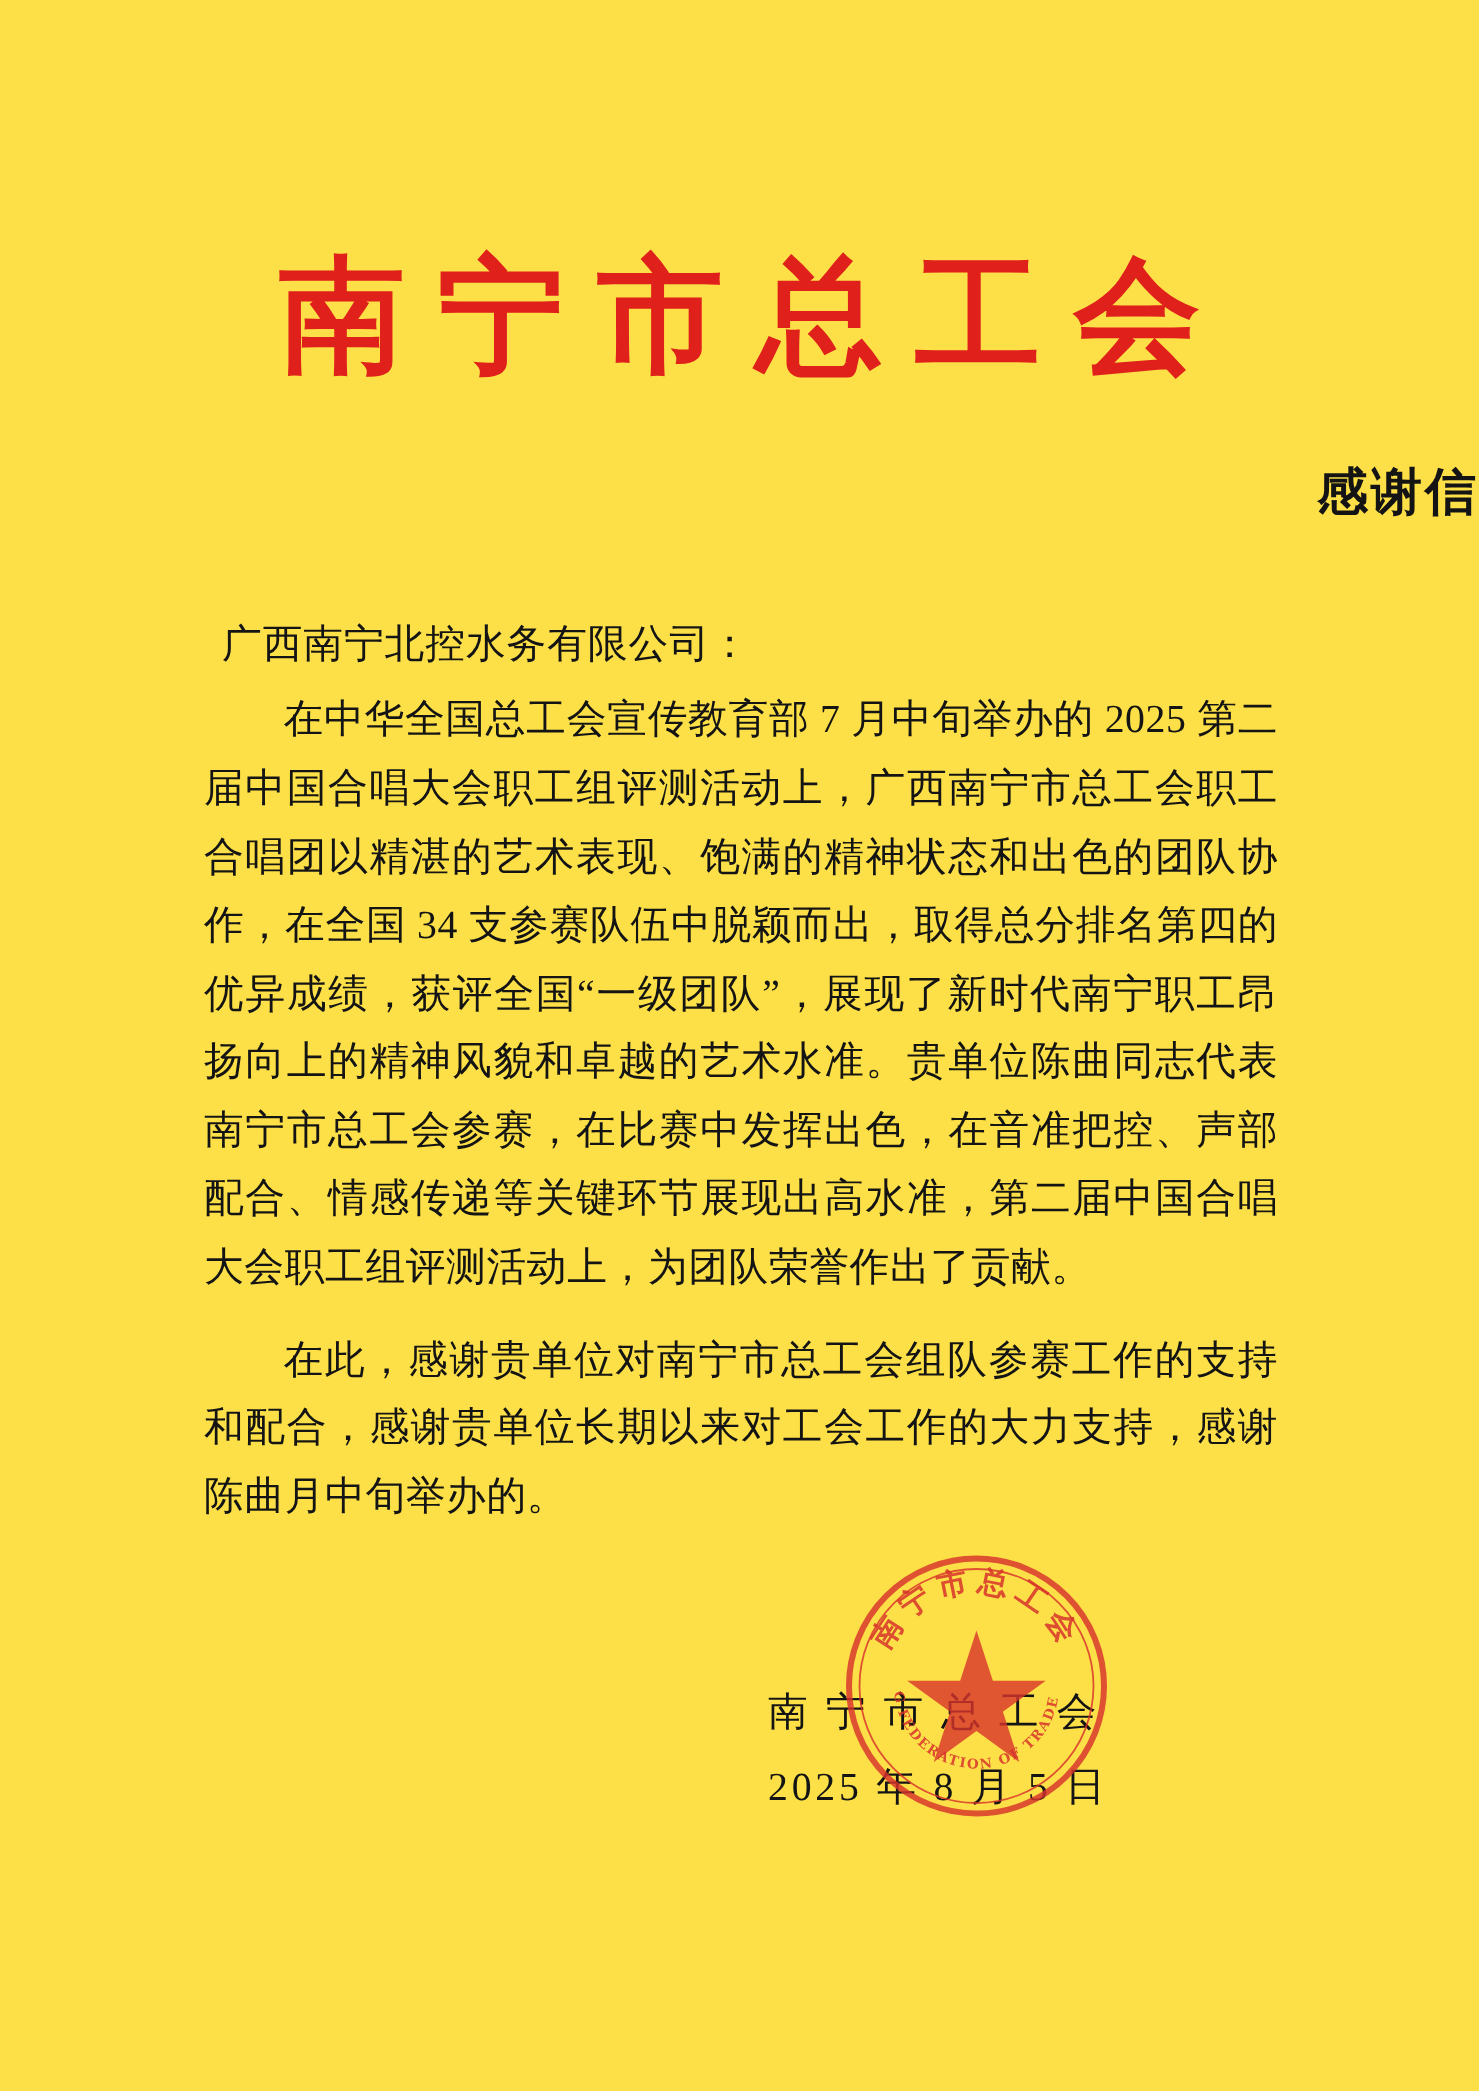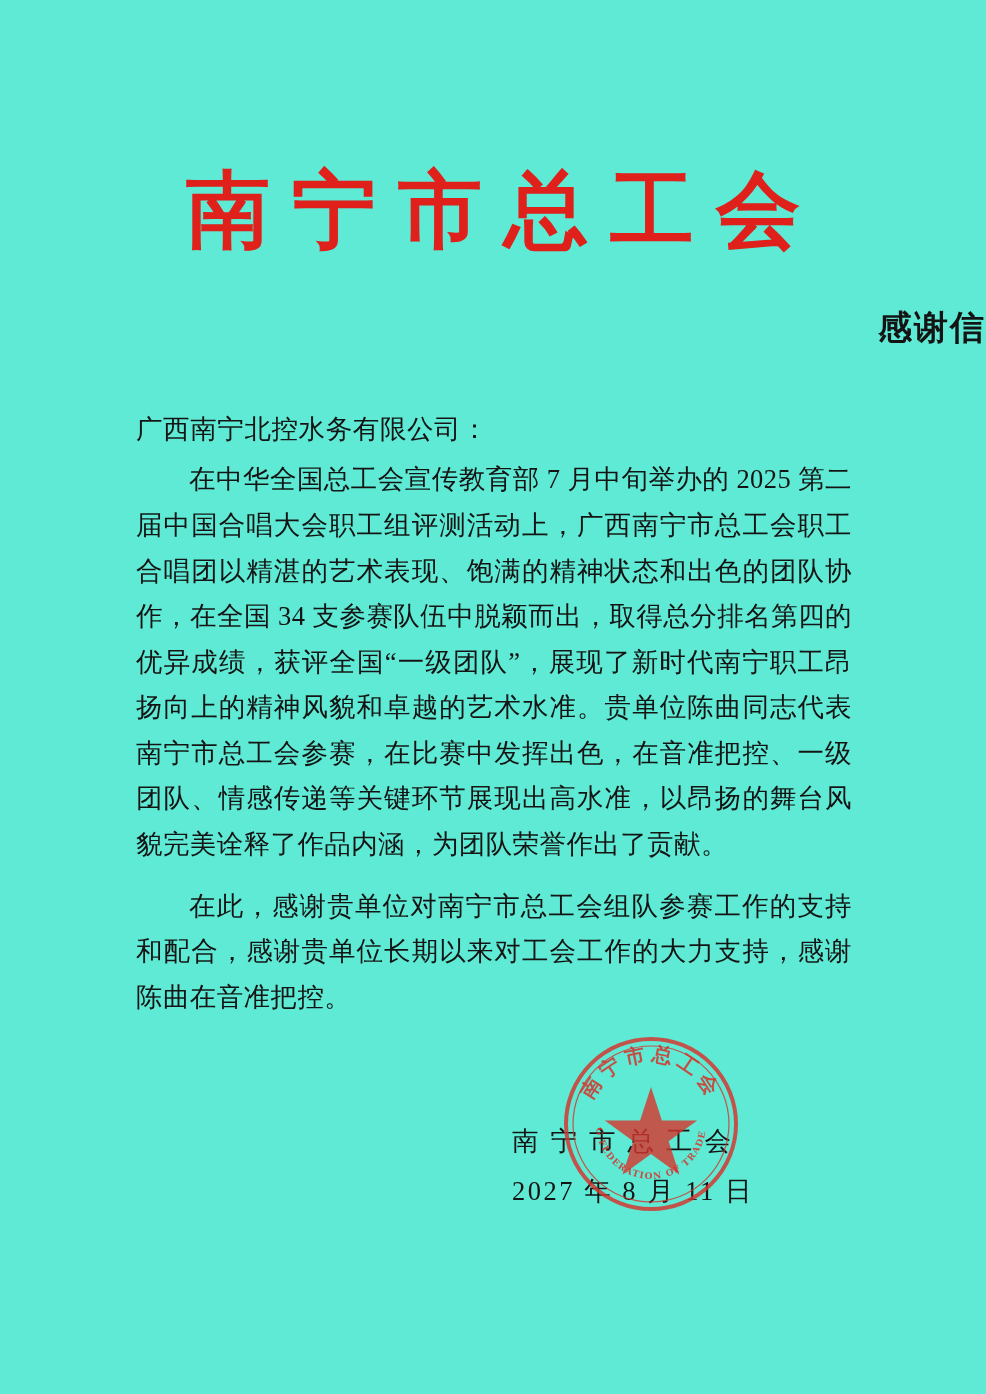--- a/index.html
+++ b/index.html
@@ -13,21 +13,21 @@
     font-family: "Liberation Serif", "DejaVu Serif", serif;
     color: #1a1a1a;
     position: relative;
     overflow: hidden;
   }
   .page {
     position: absolute;
     left: 0; top: 0;
     width: 986px;
     height: 1394px;
-    background: #5eead4;
+    background: #fde047;
   }
   
   .letterhead {
     position: absolute;
     left: 0;
     top: 168px;
     width: 986px;
     text-align: center;
     color: #e0201b;
     font-family: "DejaVu Serif", "Liberation Serif", serif;
@@ -54,21 +54,21 @@
   
   .body-block {
     position: absolute;
     left: 136px;
     top: 410px;
     width: 716px;
   }
   .salutation {
     font-size: 26.5px;
     line-height: 1.45;
-    margin: 0 0 9px 0;
+    margin: 0 0 9px 12px;
     letter-spacing: 0.6px;
     color: #141414;
   }
   .para {
     font-size: 26.5px;
     line-height: 1.72;
     margin: 0 0 2px 0;
     text-indent: 2em;
     text-align: justify;
     text-justify: inter-ideograph;
@@ -126,30 +126,30 @@
 
 <div class="page">
 
   <div class="letterhead">南宁市总工会</div>
 
   <div class="doc-title">感谢信</div>
 
   <div class="body-block">
     <p class="salutation">广西南宁北控水务有限公司：</p>
 
-    <p class="para"><span>在中华全国总工会宣传教育部 7 月中旬举办的 2025 第二届中国合唱大会职工组评测活动上，广西南宁市总工会职工合唱团以精湛的艺术表现、饱满的精神状态和出色的团队协作，在全国 34 支参赛队伍中脱颖而出，取得总分排名第四的优异成绩，获评全国“一级团队”，展现了新时代南宁职工昂扬向上的精神风貌和卓越的艺术水准。贵单位</span><b>陈曲</b><span>同志代表南宁市总工会参赛，在比赛中发挥出色，在音准把控、一级团队、情感传递等关键环节展现出高水准，以昂扬的舞台风貌完美诠释了作品内涵，为团队荣誉作出了贡献。</span></p>
+    <p class="para"><span>在中华全国总工会宣传教育部 7 月中旬举办的 2025 第二届中国合唱大会职工组评测活动上，广西南宁市总工会职工合唱团以精湛的艺术表现、饱满的精神状态和出色的团队协作，在全国 34 支参赛队伍中脱颖而出，取得总分排名第四的优异成绩，获评全国“一级团队”，展现了新时代南宁职工昂扬向上的精神风貌和卓越的艺术水准。贵单位</span><b>陈曲</b><span>同志代表南宁市总工会参赛，在比赛中发挥出色，在音准把控、声部配合、情感传递等关键环节展现出高水准，第二届中国合唱大会职工组评测活动上，为团队荣誉作出了贡献。</span></p>
 
     <div class="para-gap"></div>
 
-    <p class="para"><span>在此，感谢贵单位对南宁市总工会组队参赛工作的支持和配合，感谢贵单位长期以来对工会工作的大力支持，感谢</span><b>陈曲</b><span>在音准把控。</span></p>
+    <p class="para"><span>在此，感谢贵单位对南宁市总工会组队参赛工作的支持和配合，感谢贵单位长期以来对工会工作的大力支持，感谢</span><b>陈曲</b><span>月中旬举办的。</span></p>
   </div>
 
   <div class="sign-block">
     <div class="sign-line sign-org">南宁市总工会</div>
-    <div class="sign-line sign-date">2027 年 8 月 11 日</div>
+    <div class="sign-line sign-date">2025 年 8 月 5 日</div>
   </div>
 
   <div class="seal">
     <svg width="178" height="178" viewBox="0 0 178 178" xmlns="http://www.w3.org/2000/svg">
       <defs>
         <path id="arcTop" d="M 26,89 A 63,63 0 0 1 152,89"></path>
         <path id="arcBottom" d="M 34,89 A 55,55 0 0 0 144,89"></path>
       </defs>
       <g opacity="0.82" fill="none" stroke="#d8332c">
         <circle cx="89" cy="89" r="85" stroke-width="4"></circle>

